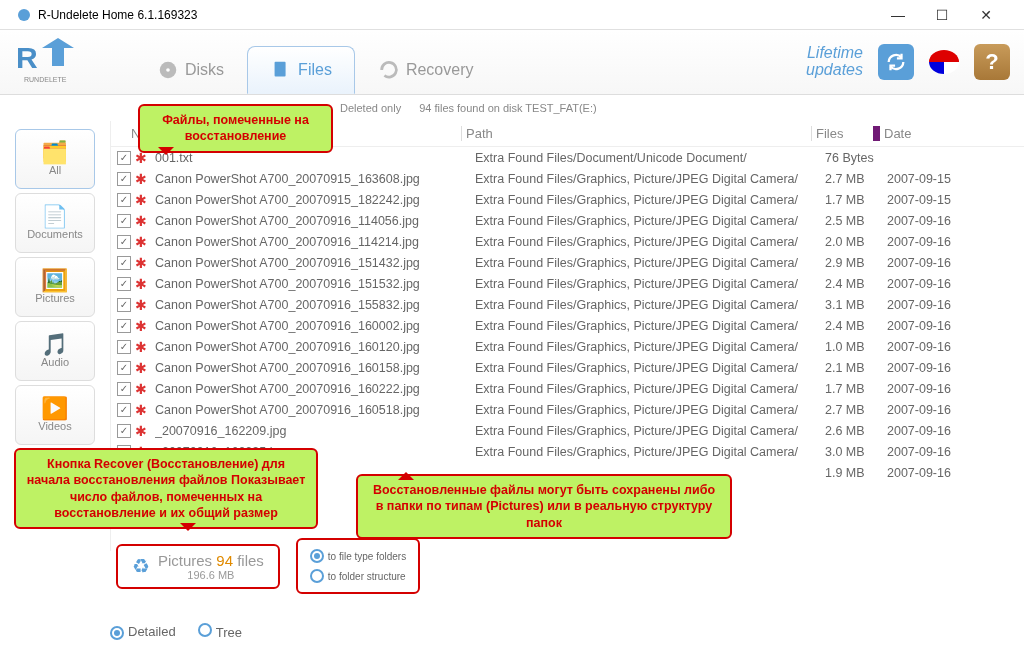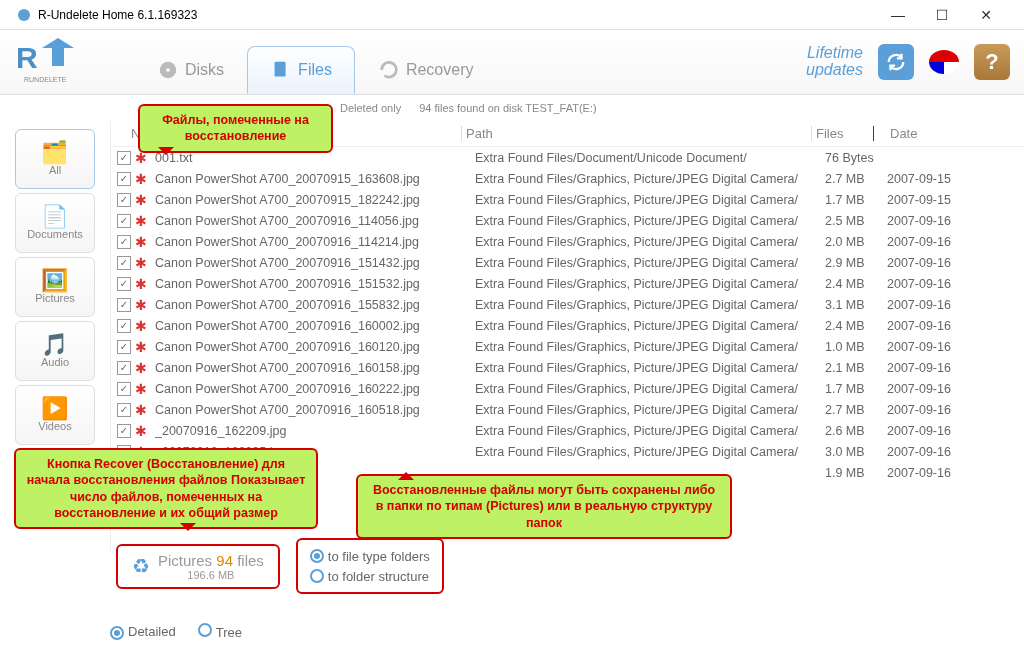--- a/index.html
+++ b/index.html
@@ -33,42 +33,42 @@
   .side-item { width: 80px; height: 60px; border:1px solid #ddd; border-radius:6px; display:flex; flex-direction:column; align-items:center; justify-content:center; font-size:11px; color:#888; cursor:pointer; background:linear-gradient(#fff,#f5f5f5); }
   .side-item.active { border-color:#a8c8e8; }
   .side-item .si-icon { font-size:22px; line-height:1; }
 
   
   .filelist { flex:1; display:flex; flex-direction:column; border-left:1px solid #eee; }
   .cols { display:flex; height:26px; align-items:center; font-size:13px; color:#888; border-bottom:1px solid #eee; padding-left:20px; }
   .col-name { width: 330px; }
   .col-path { width: 350px; border-left:1px solid #ddd; padding-left:4px; }
   .col-size { width: 62px; border-left:1px solid #ddd; padding-left:4px; }
-  .col-date { width: 90px; border-left:1px solid #701a75; padding-left:16px; }
+  .col-date { width: 90px; border-left:7px solid #701a75; padding-left:4px; }
   .rows { flex:1; overflow:hidden; }
   .row { display:flex; align-items:center; height:21px; font-size:12.5px; color:#666; padding-left:6px; }
   .row .chk { width:14px; height:14px; border:1px solid #999; margin-right:4px; display:flex; align-items:center; justify-content:center; font-size:10px; color:#666; }
   .row .ico { width:16px; margin-right:4px; color:#d33; font-size:14px; }
   .row .nm { width: 320px; white-space:nowrap; overflow:hidden; }
   .row .pt { width: 350px; white-space:nowrap; overflow:hidden; }
   .row .sz { width: 62px; }
   .row .dt { width: 90px; }
 
   
   .bottom { position:absolute; left:110px; right:16px; bottom:6px; display:flex; align-items:center; gap:40px; font-size:13px; color:#666; }
   .viewopts { display:flex; gap:22px; align-items:center; }
   .radio { width:14px; height:14px; border:2px solid #5a9fd8; border-radius:50%; display:inline-flex; align-items:center; justify-content:center; margin-right:4px; }
   .radio.on::after { content:''; width:6px; height:6px; background:#5a9fd8; border-radius:50%; }
 
   
   .recover-area { position:absolute; left:116px; bottom:52px; display:flex; align-items:center; gap:16px; }
   .recover-btn { border:2px solid #d40000; border-radius:6px; padding:6px 14px; display:flex; align-items:center; gap:8px; font-size:15px; color:#999; }
   .recover-btn .num { color:#e08a00; }
   .recover-btn .sub { font-size:11px; display:block; text-align:center; color:#999; }
-  .saveopts { border:2px solid #d40000; border-radius:6px; padding:6px 12px; font-size:13px; color:#666; }
+  .saveopts { border:2px solid #d40000; border-radius:6px; padding:6px 12px; font-size:10px; color:#666; }
   .saveopts div { display:flex; align-items:center; height:20px; }
 
   
   .callout { position:absolute; background:#bef264; border:2px solid #d40000; border-radius:6px; padding:6px 10px; font-size:12.5px; font-weight:bold; color:#d40000; z-index:50; text-align:center; line-height:1.3; }
   .callout.tail-bl::after { content:''; position:absolute; bottom:-12px; left:18px; border:8px solid transparent; border-top-color:#d40000; }
   .callout.tail-tl::after { content:''; position:absolute; top:-12px; left:40px; border:8px solid transparent; border-bottom-color:#d40000; }
   .callout.tail-br::after { content:''; position:absolute; bottom:-12px; right:120px; border:8px solid transparent; border-top-color:#d40000; }
 
   .flag-icon { width:30px; height:24px; border-radius:50%; background: conic-gradient(#d00 0 25%, #fff 25% 50%, #00d 50% 75%, #d00 75%); }
 </style>

